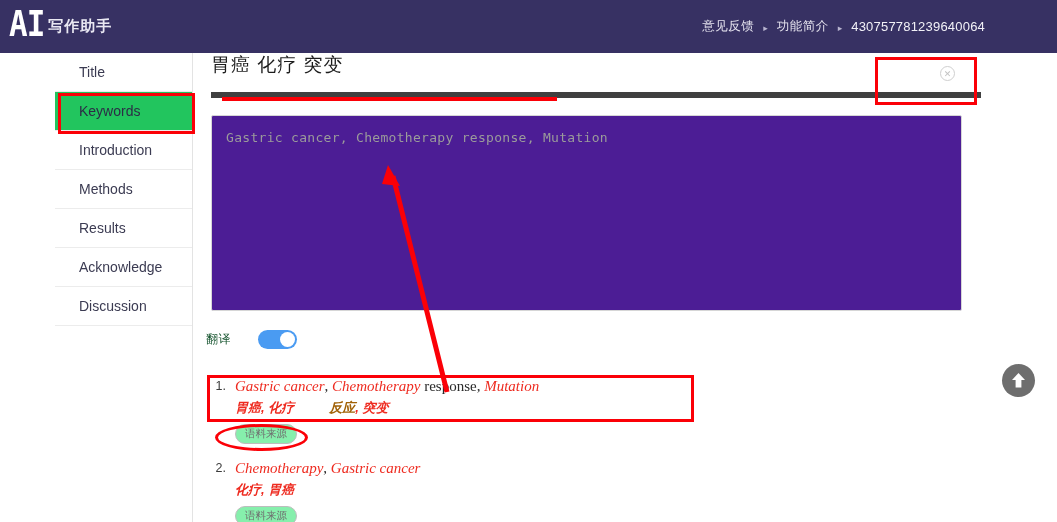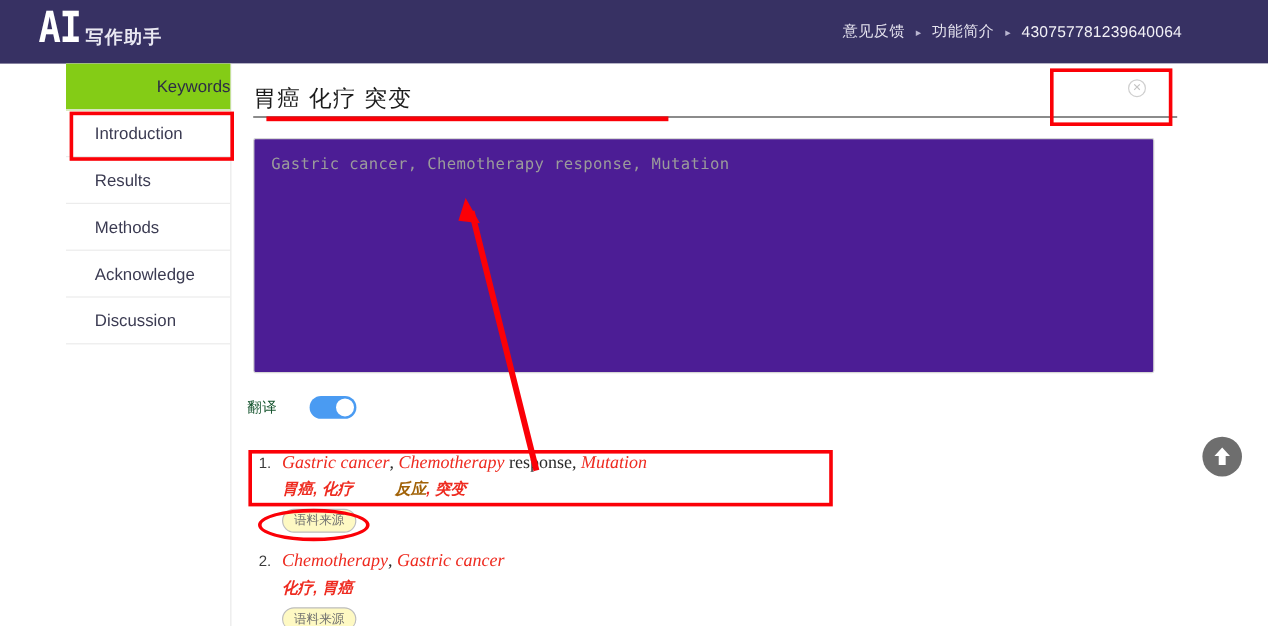--- a/index.html
+++ b/index.html
@@ -10,21 +10,21 @@
     background: #ffffff;
     font-family: "Liberation Sans", "DejaVu Sans", sans-serif;
   }
   #app { position: relative; width: 1057px; height: 522px; background: #fff; overflow: hidden; }
 
   
   .header {
     position: absolute; left: 0; top: 0; width: 1057px; height: 53px;
     background: #373163; display: flex; align-items: center;
   }
-  .logo-wrap { display: flex; align-items: flex-end; margin-left: 32px; }
+  .logo-wrap { display: flex; align-items: center; margin-left: 9px; }
   .logo-ai {
     font-family: "DejaVu Sans Mono", monospace;
     color: #ffffff; font-size: 31px; font-weight: 700;
     letter-spacing: -1px; line-height: 1; transform: scaleY(1.15); transform-origin: bottom;
   }
   .logo-cn {
     color: #e9e8f2; font-size: 15px; font-weight: 600;
     margin-left: 4px; margin-bottom: 1px; letter-spacing: 1px;
   }
   .topnav {
@@ -42,29 +42,29 @@
     position: absolute; left: 55px; top: 53px; width: 138px; height: 469px;
     background: #ffffff; border-right: 1px solid #e3e3e3;
   }
   .side-item {
     height: 39px; line-height: 39px; padding-left: 24px;
     font-size: 14px; color: #3b3b52; cursor: pointer;
     border-bottom: 1px solid #ececec; white-space: nowrap;
   }
   .side-item.first { border-top: none; }
   .side-item.active {
-    background: #84cc16; color: #2c2c46; text-align: right;
+    background: #22c55e; color: #2c2c46;
   }
 
   
   .main { position: absolute; left: 193px; top: 53px; width: 864px; height: 469px; background: #fff; }
 
   .searchbar {
     position: absolute; left: 18px; top: 1px; width: 770px; height: 44px;
-    border-bottom: 1px solid #404040; display: flex; align-items: flex-end;
+    border-bottom: 6px solid #404040; display: flex; align-items: flex-start;
   }
   .search-input {
     border: none; outline: none; background: transparent;
     font-size: 19px; color: #1c1c1c; width: 640px; padding: 0 0 4px 0;
     font-family: "Liberation Sans", "DejaVu Sans", sans-serif; letter-spacing: 1px;
   }
   .clear-icon {
     position: absolute; right: 102px; top: 13px;
     width: 15px; height: 15px; border-radius: 50%;
     border: 1px solid #cfcfcf; color: #c2c2c2; font-size: 9px;
@@ -109,21 +109,21 @@
     font-size: 13px; line-height: 22px; margin-left: 29px; font-style: italic; font-weight: bold;
   }
   .hl-red { color: #ee2b20; font-style: italic; }
   .hl-red-cn { color: #ee2b20; }
   .hl-blue-cn { color: #a16207; margin-left: 35px; }
   .plain { color: #2b2b2b; font-style: normal; }
   .source-chip {
     display: inline-block; margin-left: 29px; margin-top: 5px;
     border: 1px solid #bdbdbd; border-radius: 10px;
     padding: 2px 9px; font-size: 10.5px; color: #6f6f6f; cursor: pointer;
-    background: #fef9c3;
+    background: #86efac;
   }
 
   
   .scroll-top {
     position: absolute; left: 1002px; top: 364px; width: 33px; height: 33px;
     border-radius: 50%; background: #6e6e6e; cursor: pointer;
   }
   .scroll-top svg { position: absolute; left: 7px; top: 7px; }
 
   
@@ -147,31 +147,34 @@
     <div class="topnav">
       <span class="nav-link">意见反馈</span>
       <span class="nav-sep">▸</span>
       <span class="nav-link">功能简介</span>
       <span class="nav-sep">▸</span>
       <span class="nav-id">430757781239640064</span>
     </div>
   </div>
 
   <div class="sidebar">
+    <div class="side-item first">
+      <span>Title</span>
+    </div>
     <div class="side-item active">
       <span>Keywords</span>
     </div>
     <div class="side-item">
       <span>Introduction</span>
     </div>
     <div class="side-item">
+      <span>Methods</span>
+    </div>
+    <div class="side-item">
       <span>Results</span>
-    </div>
-    <div class="side-item">
-      <span>Methods</span>
     </div>
     <div class="side-item">
       <span>Acknowledge</span>
     </div>
     <div class="side-item">
       <span>Discussion</span>
     </div>
   </div>
 
   <div class="main">

